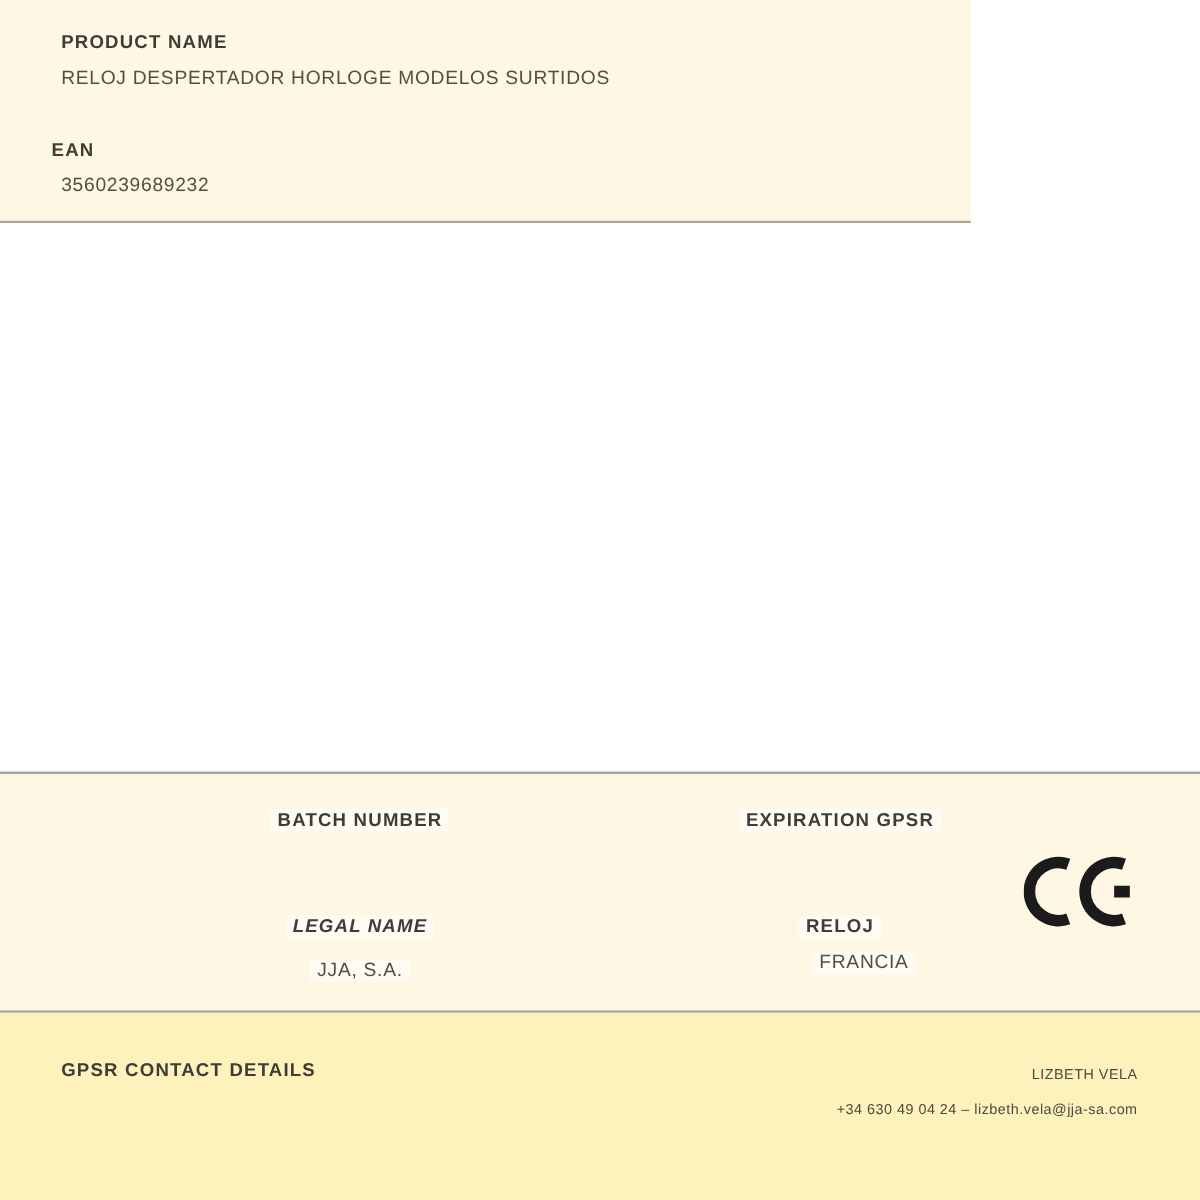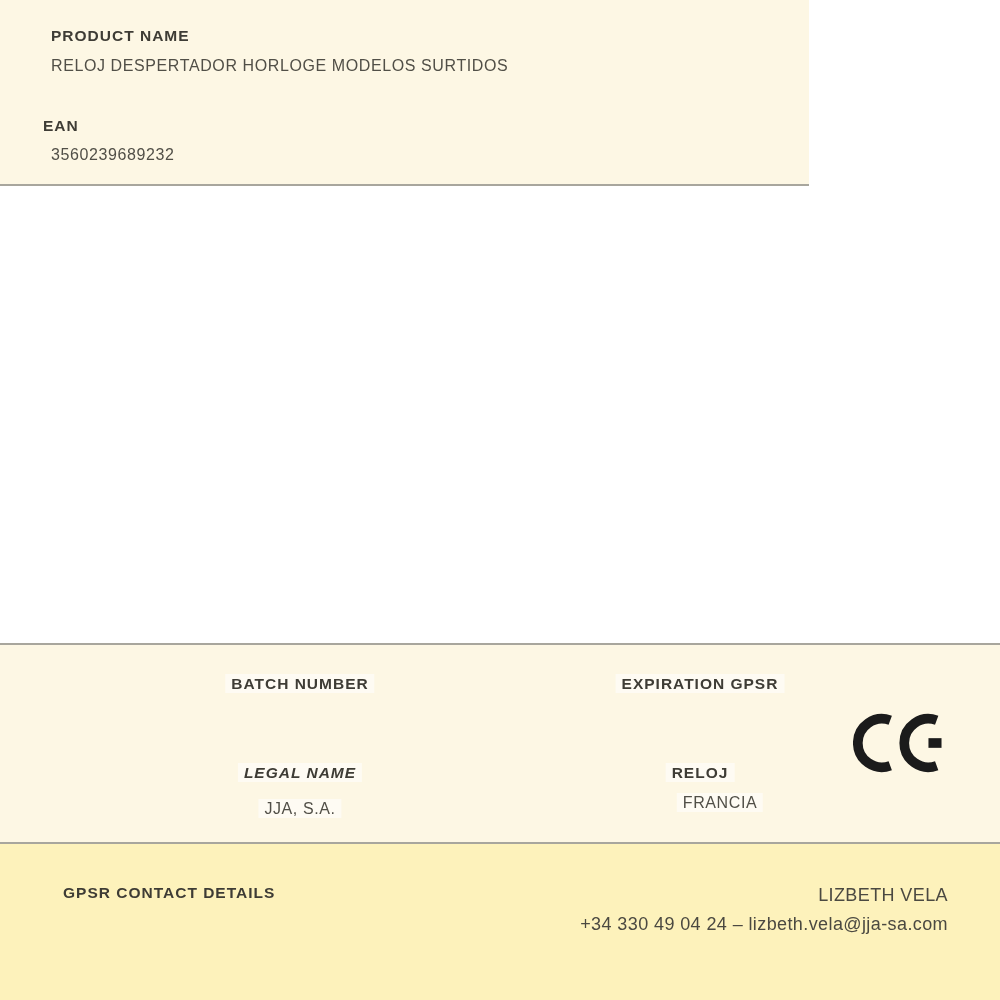--- a/index.html
+++ b/index.html
@@ -53,27 +53,27 @@
   .batch-label      { left: 300px; top: 675px; }
   .expiration-label { left: 700px; top: 675px; }
   .legal-label      { left: 300px; top: 764px; font-style: italic; }
   .legal-value      { left: 300px; top: 776px; margin-top: 24px; }
   .origin-label     { left: 700px; top: 764px; }
   .origin-value     { left: 720px; top: 794px; }
 
   .ce-mark { position: absolute; right: 58px; top: 713px; width: 89px; height: 60px; }
 
   
-  .contact-label { left: 51px; top: 884px; margin-left: 12px; }
+  .contact-label { left: 51px; top: 884px; }
   .contact-right {
     position: absolute; right: 52px; top: 881px;
     text-align: right; color: #4b4941;
   }
   .contact-right div {
-    font-size: 18px; letter-spacing: 0.4px; line-height: 28.5px;
+    font-size: 12px; letter-spacing: 0.4px; line-height: 28.5px;
     white-space: nowrap;
   }
 </style>
 </head>
 <body>
 
 <div class="sheet">
 
   <div class="section-top">
     <div class="abs lbl product-label">PRODUCT NAME</div>
@@ -108,16 +108,16 @@
   <svg class="ce-mark" viewBox="0 0 92 62" fill="none" xmlns="http://www.w3.org/2000/svg">
     <path d="M 38.5 7.5 A 25 25 0 1 0 38.5 54.5" stroke="#1b1b1b" stroke-width="10"></path>
     <path d="M 86.5 7.5 A 25 25 0 1 0 86.5 54.5" stroke="#1b1b1b" stroke-width="10"></path>
     <path d="M 78 31 H 91.5" stroke="#1b1b1b" stroke-width="10"></path>
   </svg>
 
   <div class="section-contact"></div>
   <div class="abs lbl contact-label">GPSR CONTACT DETAILS</div>
   <div class="contact-right">
     <div>LIZBETH VELA</div>
-    <div>+34 330 49 04 24 – lizbeth.vela@jja-sa.com</div>
+    <div>+34 630 49 04 24 – lizbeth.vela@jja-sa.com</div>
   </div>
 
 </div>
 
 </body></html>

